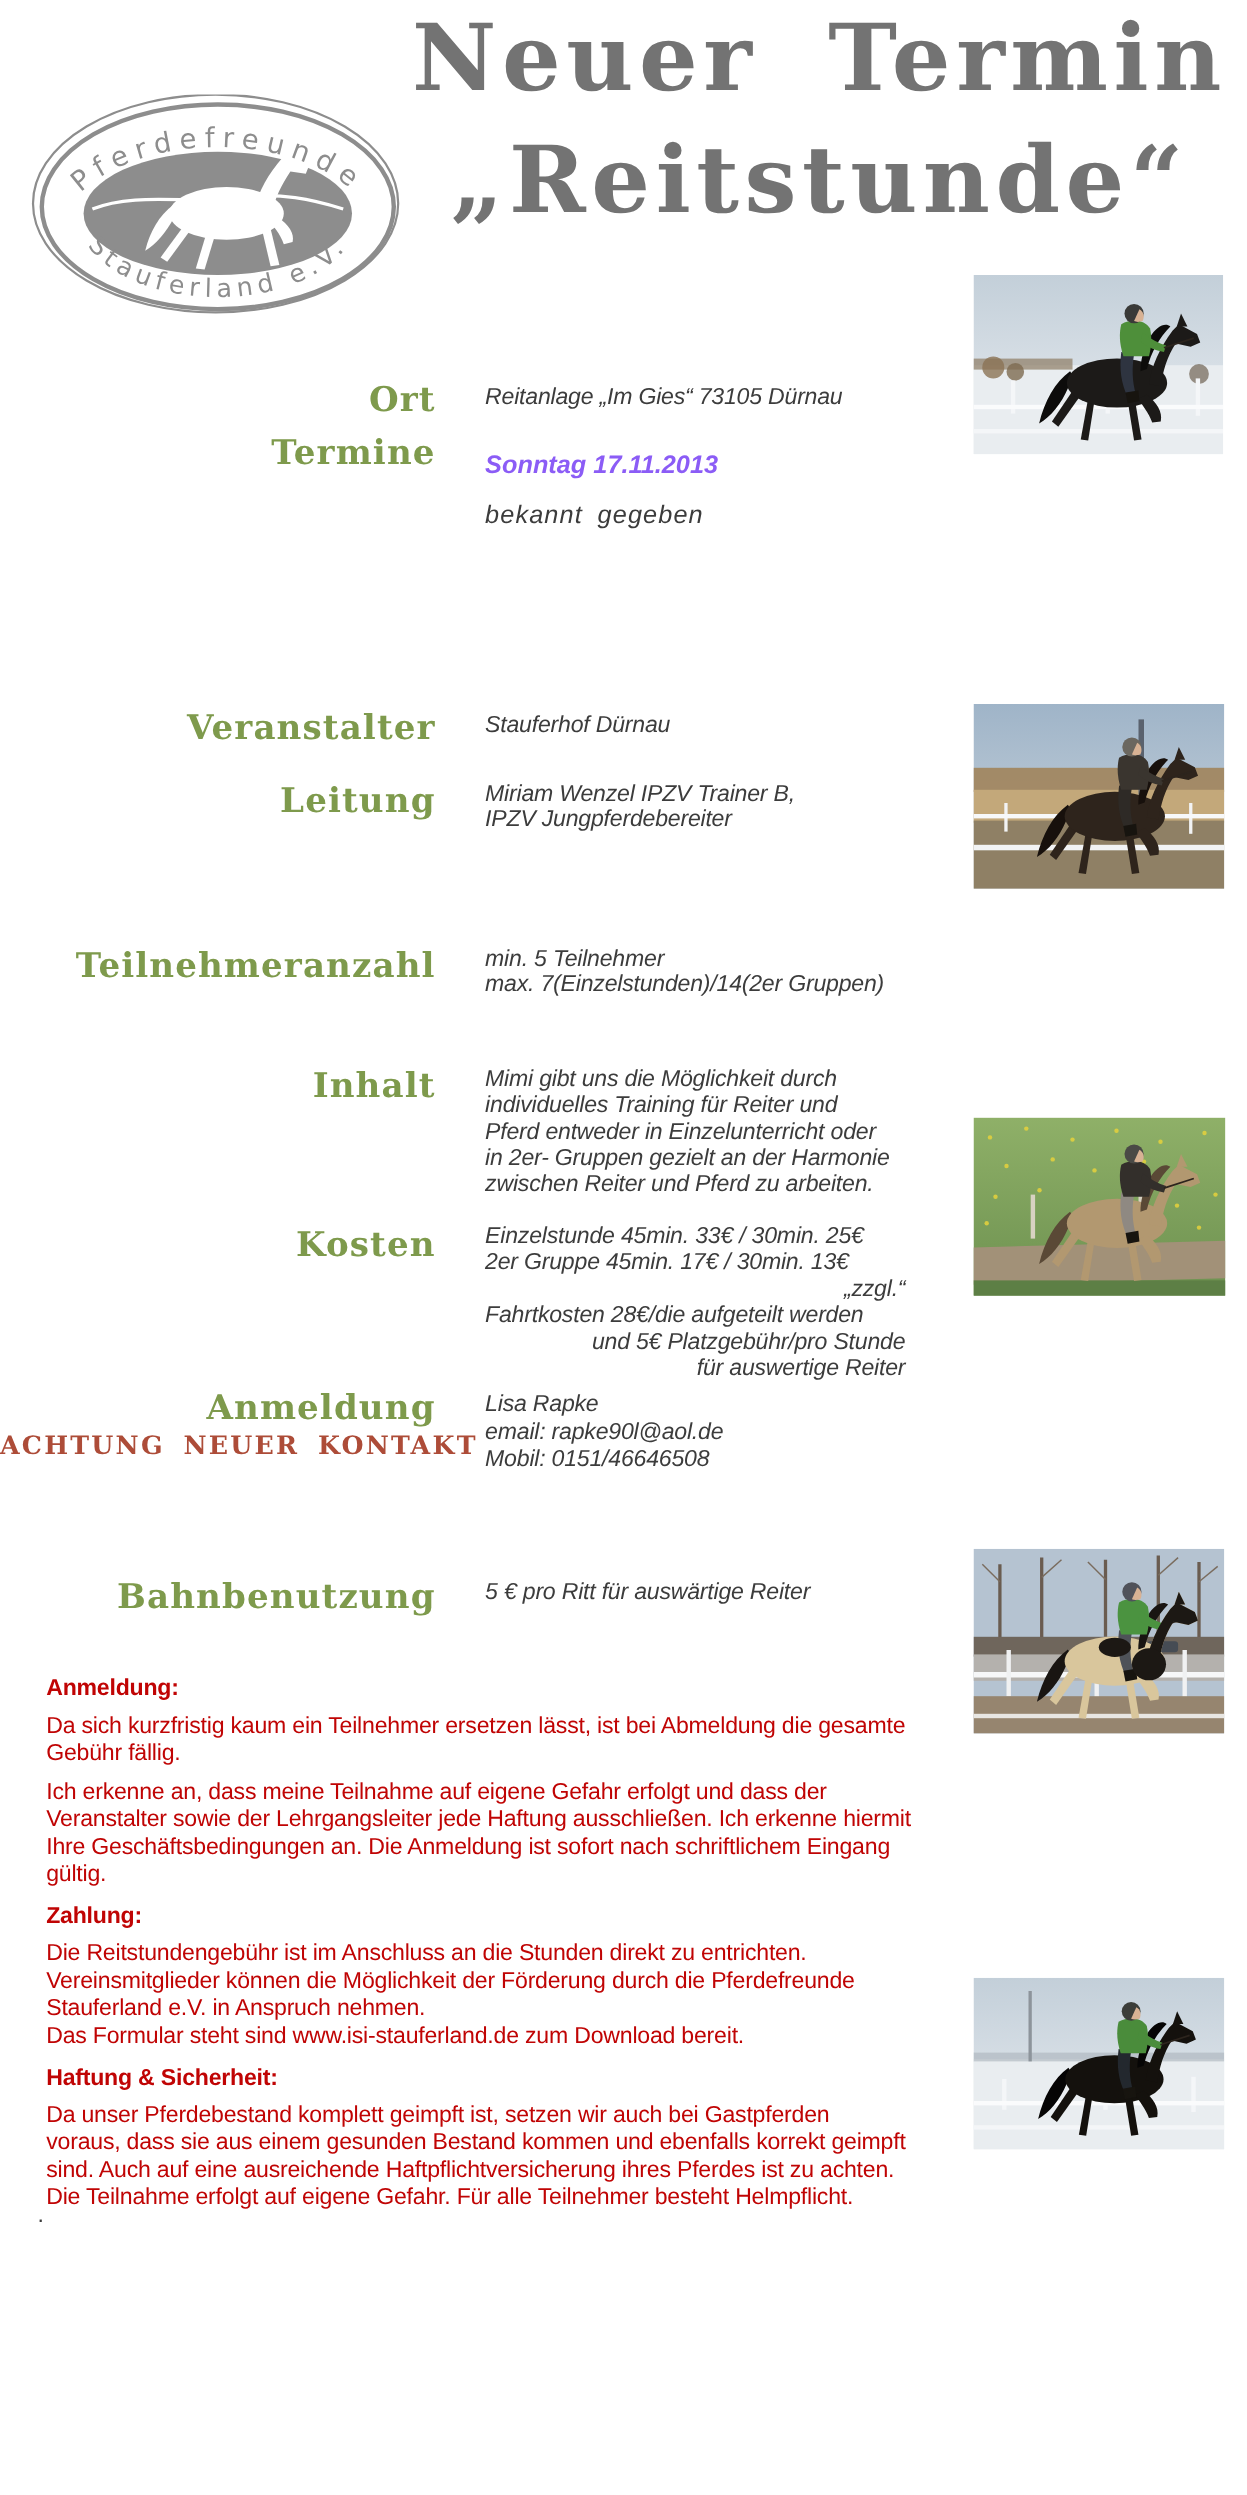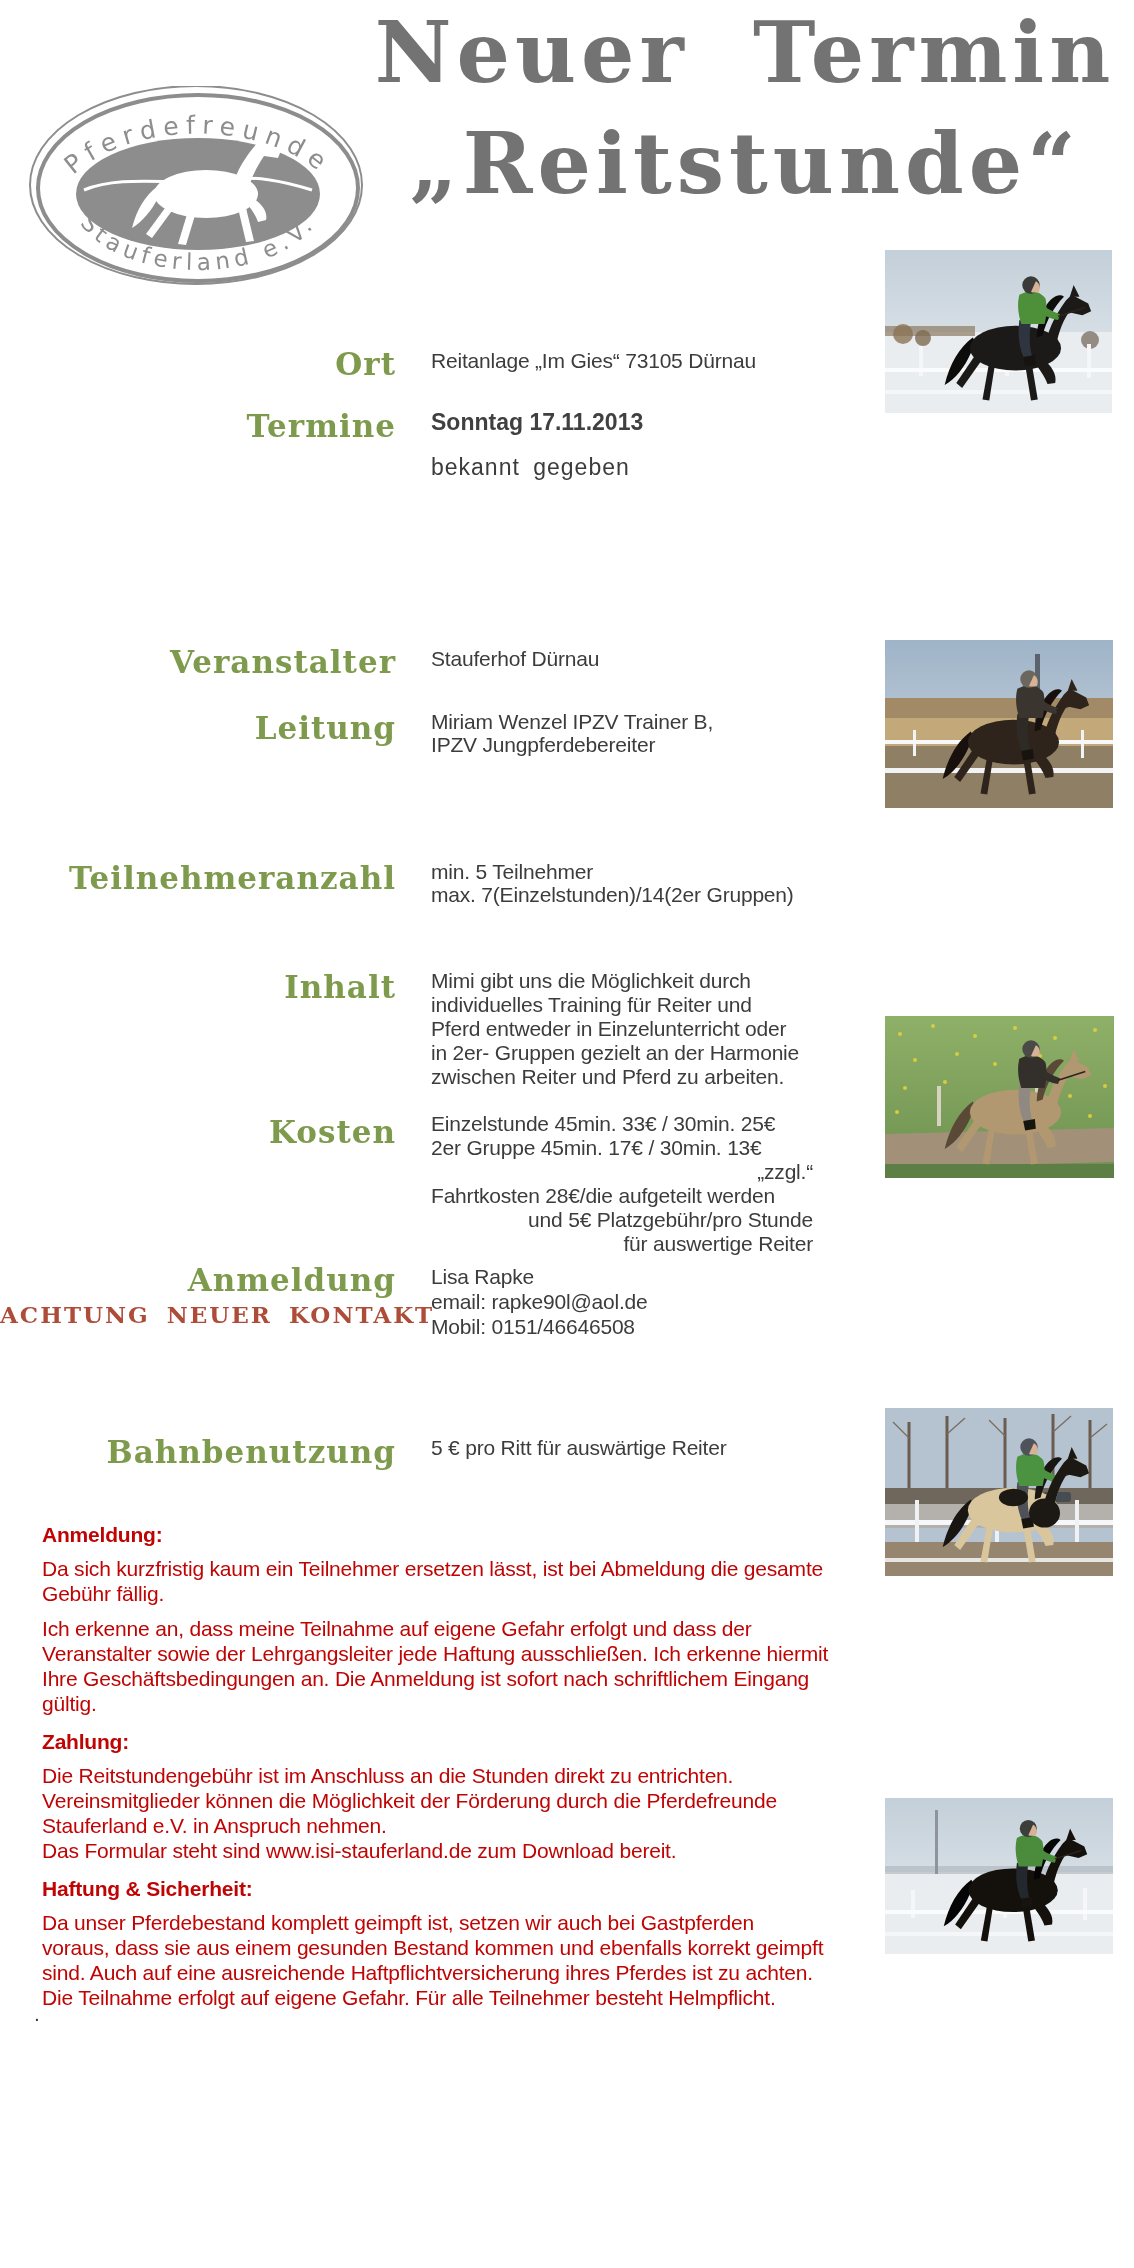--- a/index.html
+++ b/index.html
@@ -12,25 +12,25 @@
          font-size:31px;line-height:36px;color:#7e9a4c;letter-spacing:1px;}
   .title-line{position:absolute;left:360px;width:770px;text-align:center;
          font-family:"DejaVu Serif",serif;font-weight:bold;color:#737373;
          font-size:84px;line-height:96px;letter-spacing:5px;white-space:nowrap;}
   .t1{word-spacing:30px;}
   .alert-label{position:absolute;left:0;width:396px;text-align:right;
          font-family:"DejaVu Serif",serif;font-weight:bold;
          font-size:23px;color:#ad4c38;letter-spacing:2px;word-spacing:7px;white-space:nowrap;}
 
   
-  .body-block{position:absolute;left:431px;width:382px;
-         font-size:21px;line-height:24px;color:#3c3c3c;letter-spacing:-0.2px;}
+  .body-block{position:absolute;left:441px;width:382px;
+         font-size:21px;line-height:24px;color:#3c3c3c;letter-spacing:-0.2px;font-style:italic;}
   .lh23{line-height:23px;}
   .lh25{line-height:25px;}
-  .date{font-weight:bold;color:#404040;letter-spacing:0;}
+  .date{font-weight:bold;color:#8b5cf6;letter-spacing:0;}
   .uhrzeit{font-size:23px;line-height:30px;letter-spacing:1px;word-spacing:6px;}
   .center{text-align:right;}
 
   
   .terms{position:absolute;left:42px;top:1522px;width:840px;
          font-size:21px;line-height:25px;color:#c00404;letter-spacing:-0.2px;}
   .terms .h{font-weight:bold;margin:0 0 9px 0;}
   .terms .gap{height:10px;}
   .terms .sect{margin-top:13px;}
   .footer-dot{position:absolute;left:34px;top:2002px;font-size:21px;color:#3c3c3c;}
@@ -101,21 +101,21 @@
     </text>
     <text class="logo-arc-text" font-size="23" letter-spacing="5">
       <textPath href="#logo-bottom-arc" startOffset="50%" text-anchor="middle">Stauferland e.V.</textPath>
     </text>
   </svg>
 
   <div class="title-line t1" style="top:5px">Neuer Termin</div>
   <div class="title-line" style="top:116px">„Reitstunde“</div>
 
   <div class="label" style="top:346px">Ort</div>
-  <div class="label" style="top:408px">Termine</div>
+  <div class="label" style="top:394px">Termine</div>
   <div class="label" style="top:644px">Veranstalter</div>
   <div class="label" style="top:710px">Leitung</div>
   <div class="label" style="top:860px">Teilnehmeranzahl</div>
   <div class="label" style="top:969px">Inhalt</div>
   <div class="label" style="top:1114px">Kosten</div>
   <div class="label" style="top:1262px">Anmeldung</div>
   <div class="alert-label" style="top:1301px">ACHTUNG NEUER KONTAKT</div>
   <div class="label" style="top:1434px">Bahnbenutzung</div>
 
   <div class="body-block" style="top:349px">Reitanlage „Im Gies“ 73105 Dürnau</div>

